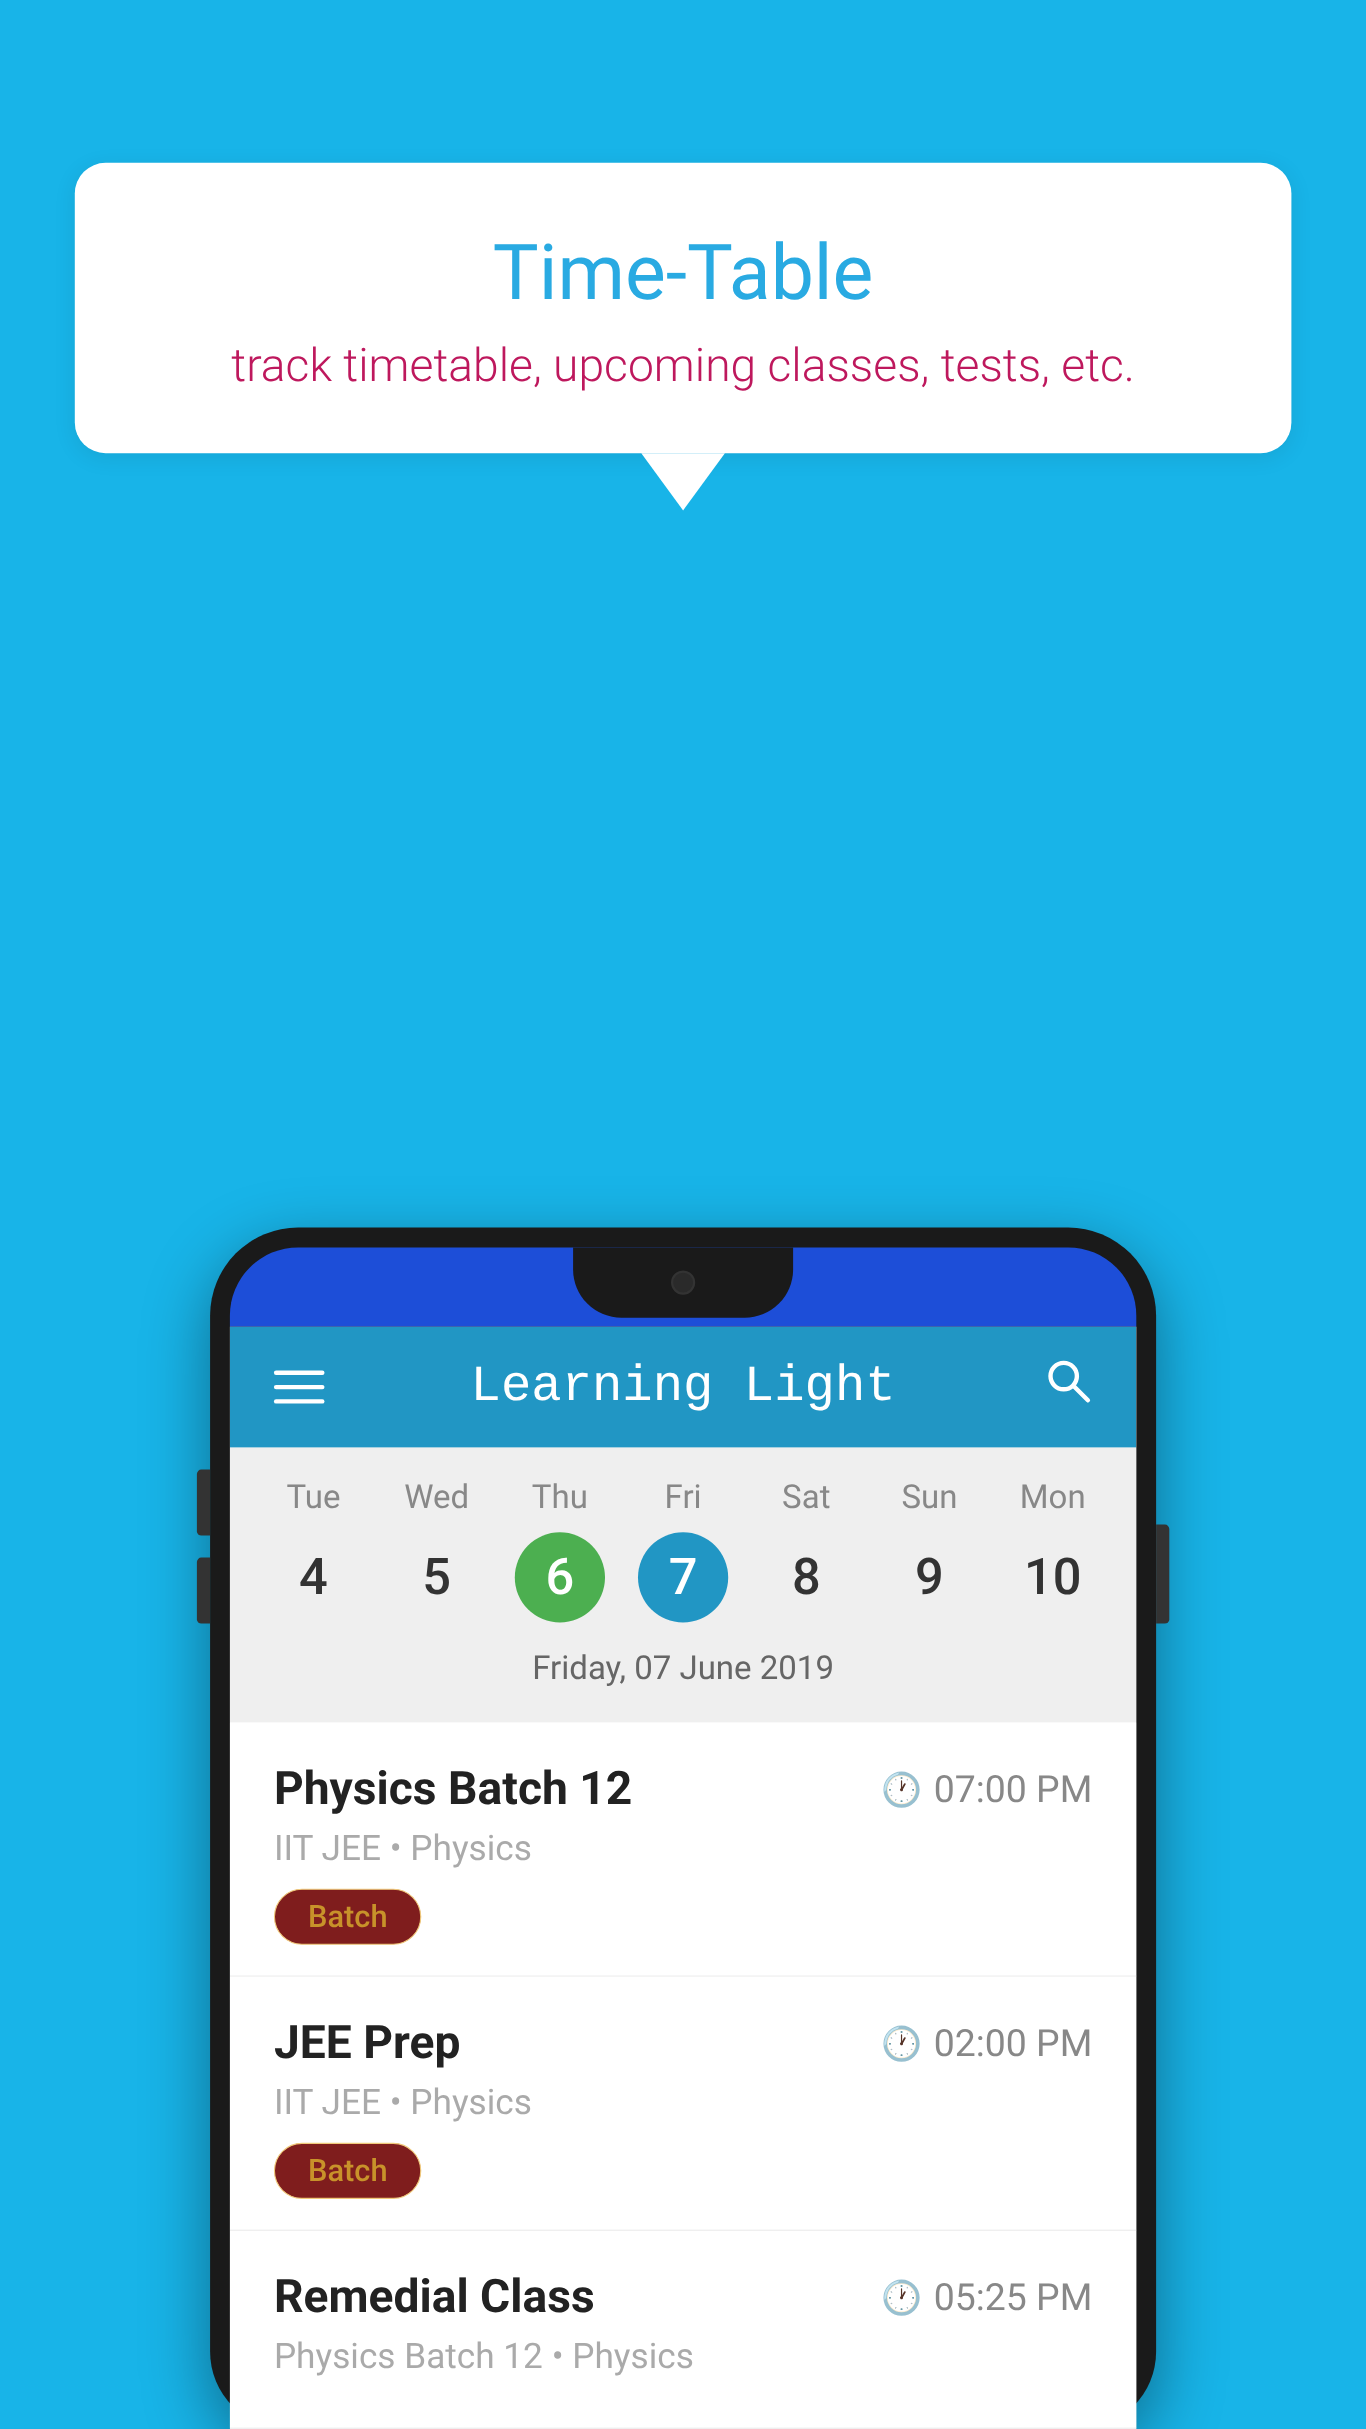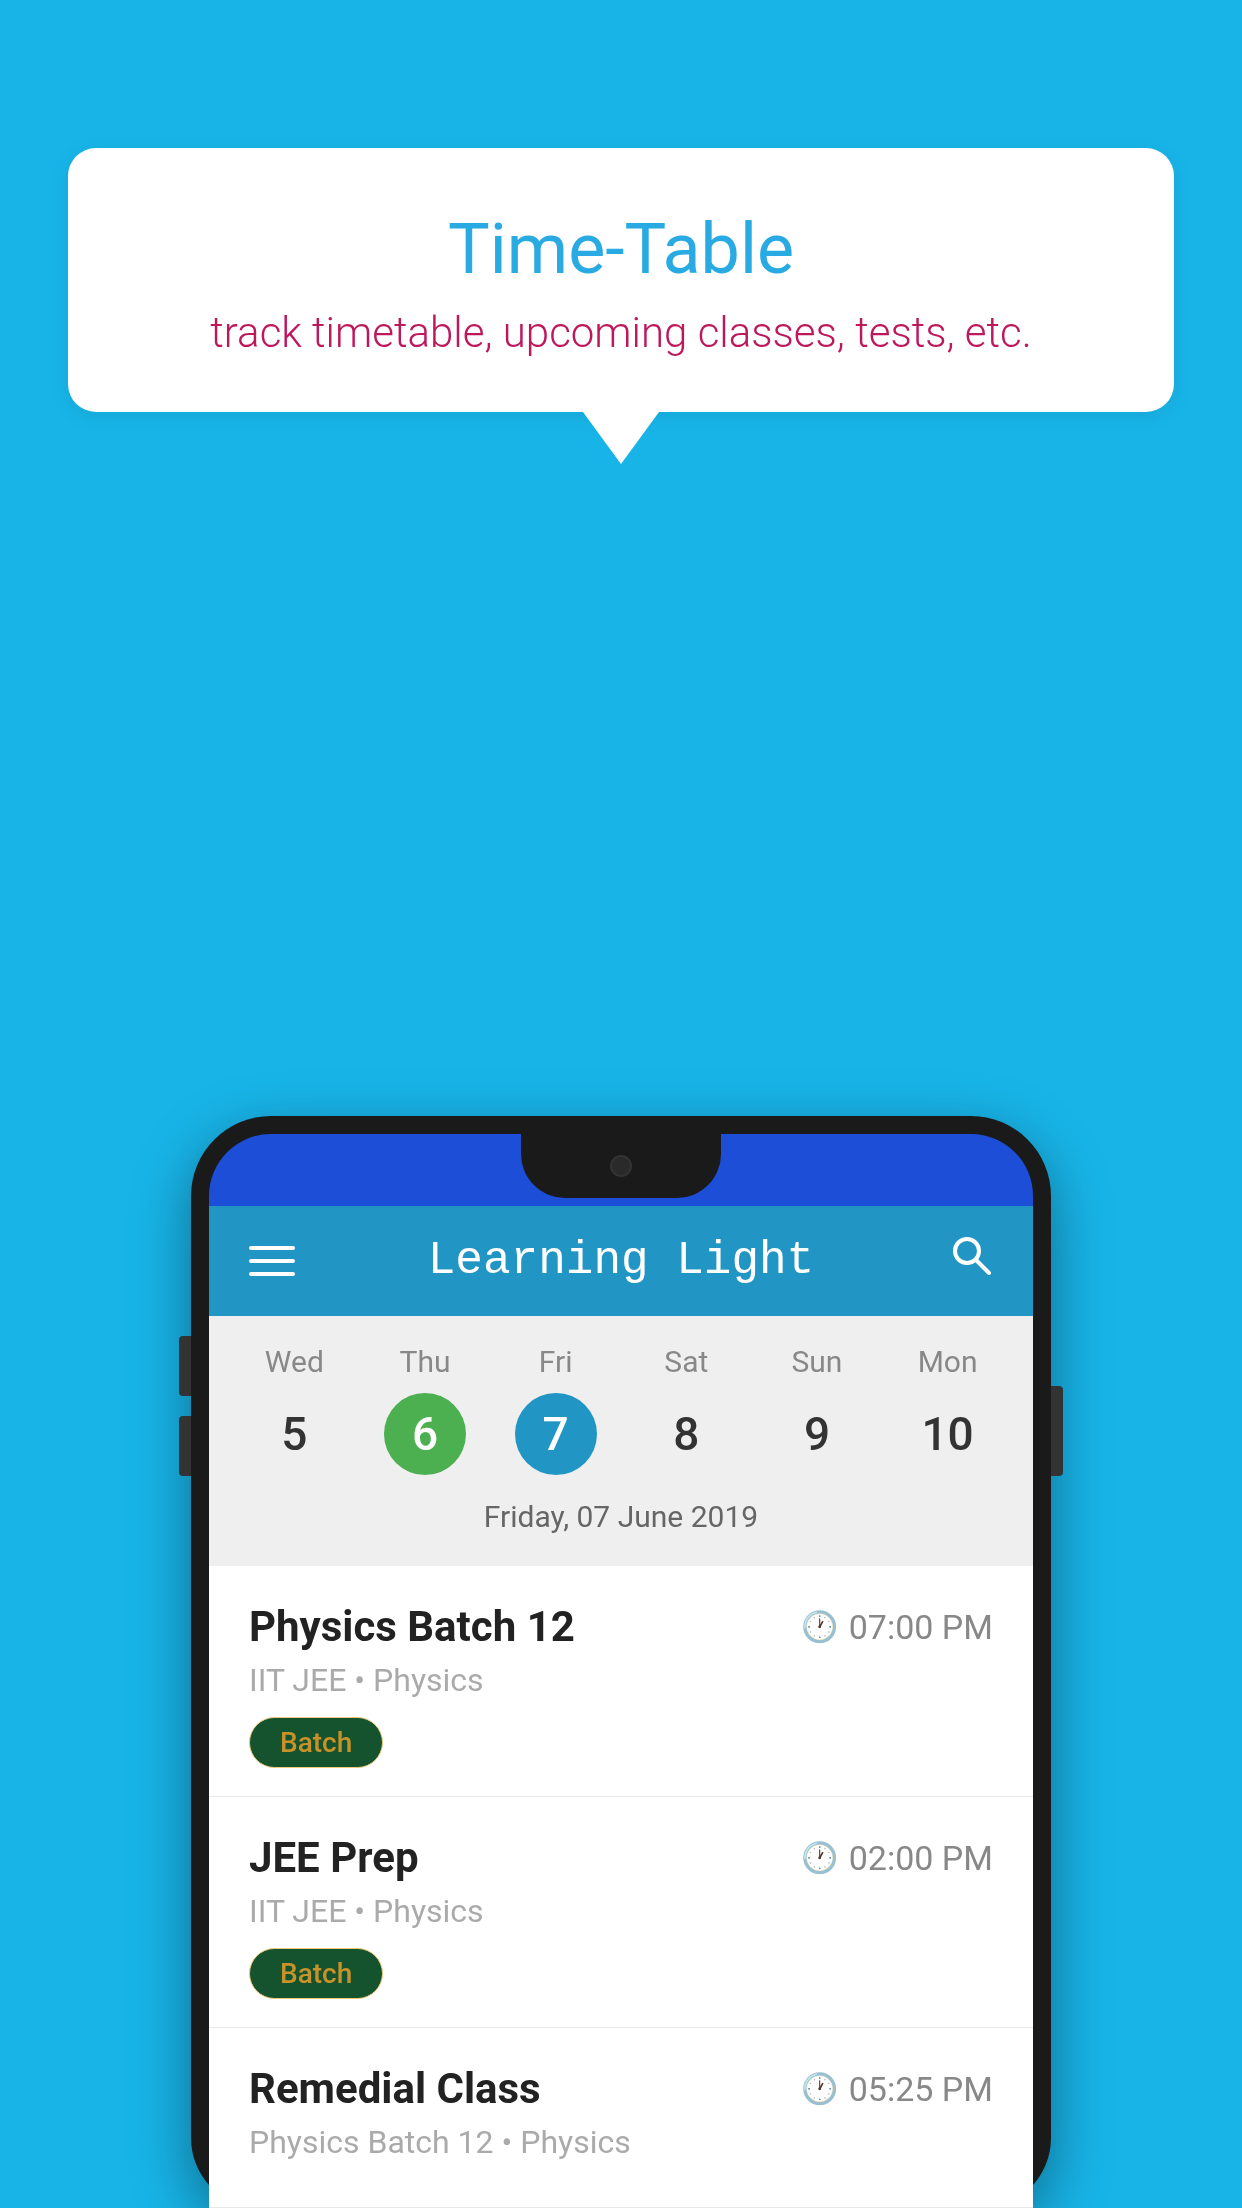--- a/index.html
+++ b/index.html
@@ -263,21 +263,21 @@
     }
 
     .schedule-subtitle {
       font-size: 32px;
       color: #aaa;
       margin-bottom: 18px;
     }
 
     .batch-tag {
       display: inline-block;
-      background: #14532d;
+      background: #7f1d1d;
       color: #c8922a;
       border: 1.5px solid #f0c97a;
       border-radius: 40px;
       padding: 8px 30px;
       font-size: 28px;
       font-weight: 500;
     }
 
     
     .phone-side-button-left {
@@ -368,20 +368,24 @@
           <svg width="46" height="46" viewBox="0 0 46 46" fill="none">
             <circle cx="20" cy="20" r="12" stroke="white" stroke-width="4"></circle>
             <line x1="29" y1="29" x2="42" y2="42" stroke="white" stroke-width="4" stroke-linecap="round"></line>
           </svg>
         </div>
       </div>
 
       <div class="calendar-strip">
         <div class="day-row">
 
+        <div class="day-cell">
+              <div class="day-name">Tue</div>
+              <div class="day-num">4</div>
+            </div>
             <div class="day-cell">
               <div class="day-name">Wed</div>
               <div class="day-num">5</div>
             </div>
             <div class="day-cell">
               <div class="day-name">Thu</div>
               <div class="day-num today">6</div>
             </div>
             <div class="day-cell">
               <div class="day-name">Fri</div>

